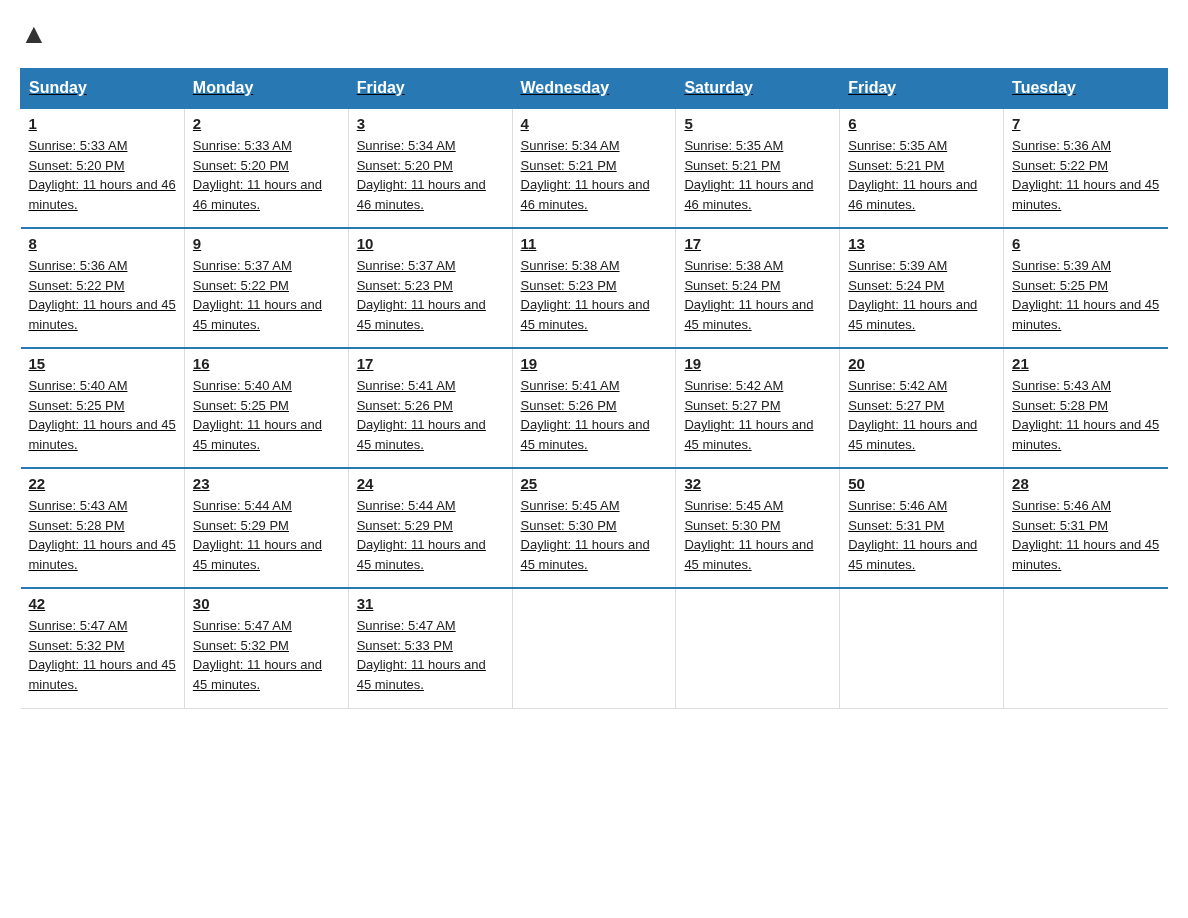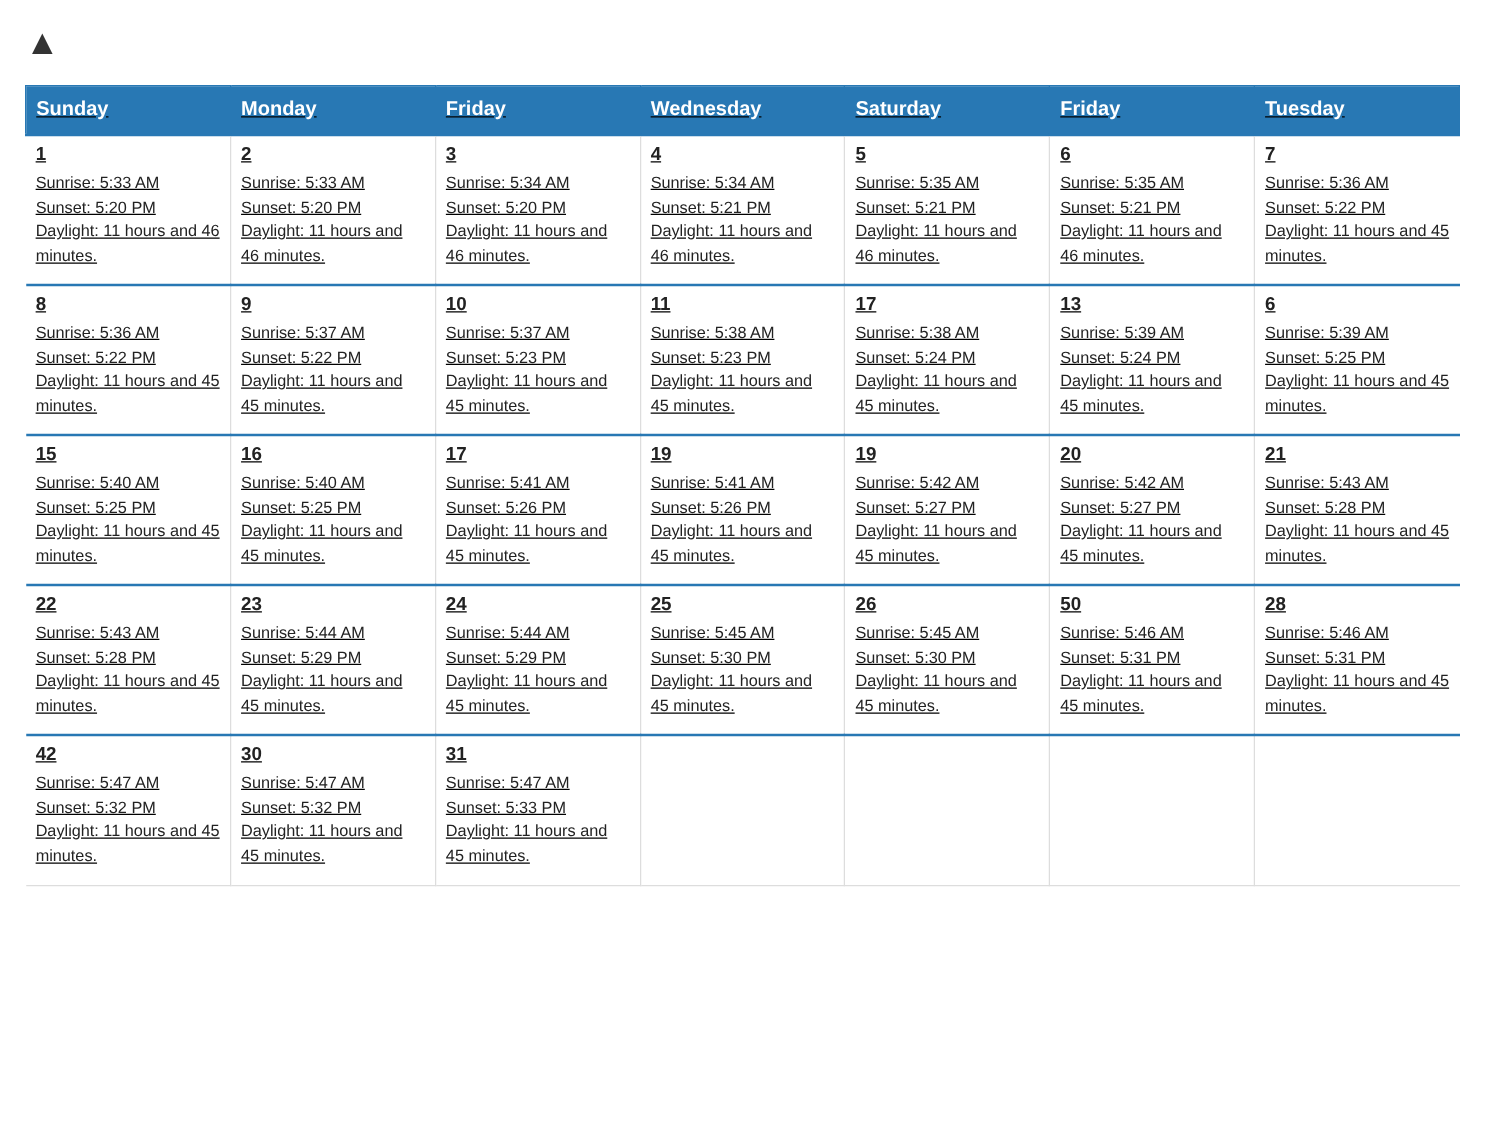--- a/index.html
+++ b/index.html
@@ -316,21 +316,21 @@
         </td>
         <td>
           <span class="day-number">25</span>
 <div class="day-info">
   <span>Sunrise: 5:45 AM</span><br>
   <span>Sunset: 5:30 PM</span><br>
   <span>Daylight: 11 hours and 45 minutes.</span>
 </div>
         </td>
         <td>
-          <span class="day-number">26</span>
+          <span class="day-number">32</span>
 <div class="day-info">
   <span>Sunrise: 5:45 AM</span><br>
   <span>Sunset: 5:30 PM</span><br>
   <span>Daylight: 11 hours and 45 minutes.</span>
 </div>
         </td>
         <td>
           <span class="day-number">50</span>
 <div class="day-info">
   <span>Sunrise: 5:46 AM</span><br>

